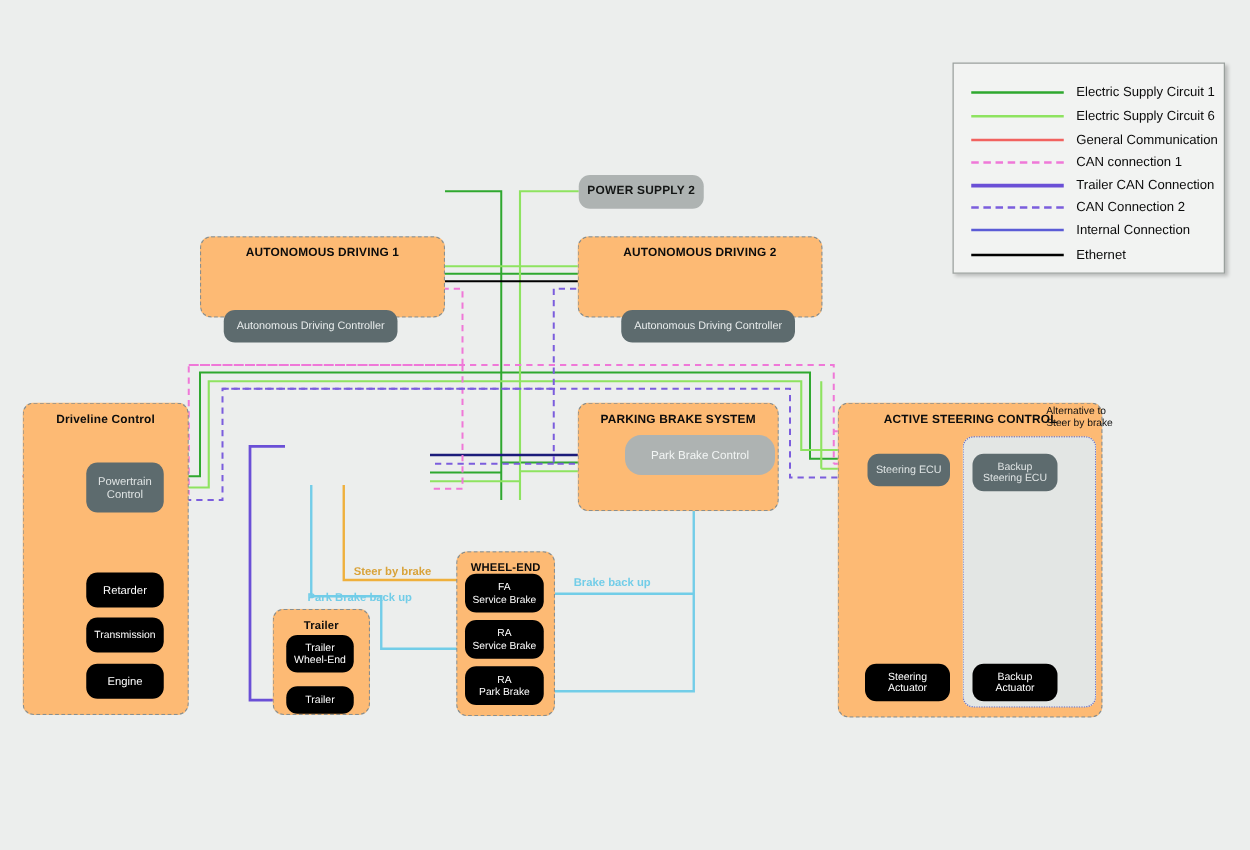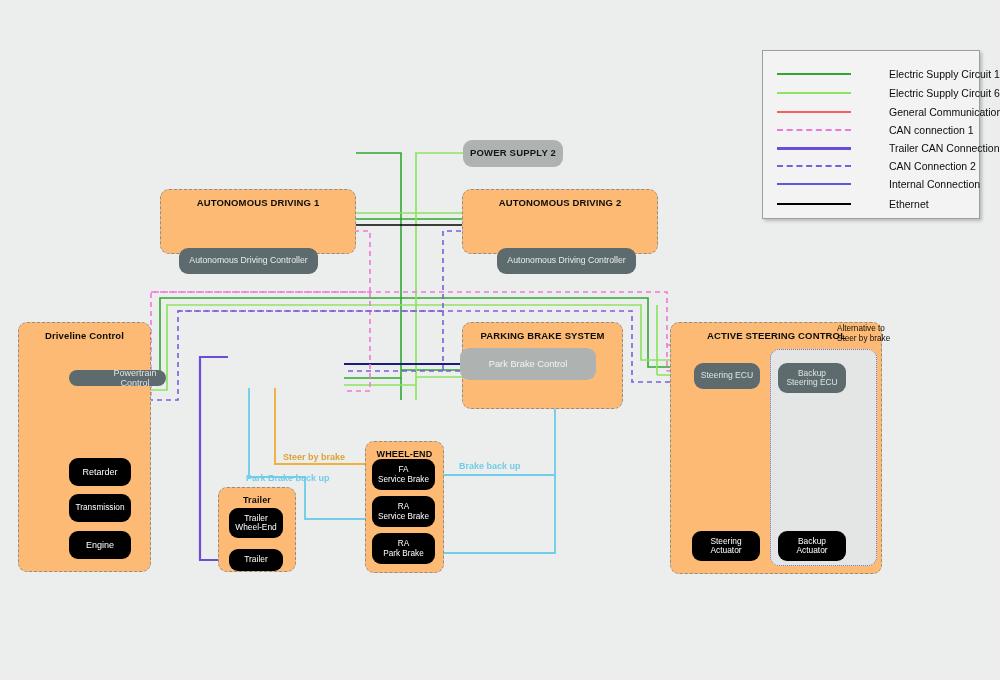--- a/index.html
+++ b/index.html
@@ -19,21 +19,21 @@
   .n-slate{background:#5d6b6e;color:#e9eded;font-size:8.7px;margin-top:36px;}
   .n-slate2{background:#5d6b6e;color:#dfe4e4;font-size:9px;}
   .n-gray2{background:#aeb3b2;color:#f2f5f4;font-size:9.3px;}
   .n-black{background:#000;color:#fff;font-size:9px;}
 
   .wlabel{position:absolute;font-size:9px;font-weight:bold;white-space:nowrap;}
   .note{position:absolute;font-size:8.2px;color:#111;line-height:1.22;white-space:nowrap;}
 
   #legend{position:absolute;left:762px;top:50px;width:216px;height:167px;
     background:#f2f3f2;border:1.4px solid #9aa09d;box-shadow:2px 2px 3px rgba(0,0,0,.22);}
-  .lrow{position:absolute;left:14px;right:8px;height:18px;display:flex;align-items:center;gap:28px;}
+  .lrow{position:absolute;left:14px;right:8px;height:18px;display:flex;align-items:center;}
   .lswatch{width:74px;height:0;flex:0 0 74px;margin-right:10px;}
   .ltext{font-size:10.5px;color:#0b0b0b;white-space:nowrap;}
 </style>
 </head>
 <body>
 
 <div id="root">
 
   <svg id="wires" viewBox="0 0 1000 680">
     <g fill="none" stroke-linecap="butt" stroke-linejoin="miter">
@@ -119,39 +119,39 @@
   <div class="grp" style="left:462px;top:189px;width:194px;height:63px;">
     <div class="grp-title">AUTONOMOUS DRIVING 2</div>
   </div>
   <div class="node n-slate" style="left:497px;top:212px;width:139px;height:26px;">
     <span>Autonomous  Driving Controller</span>
   </div>
 
   <div class="grp" style="left:18px;top:322px;width:131px;height:248px;">
     <div class="grp-title">Driveline Control</div>
   </div>
-  <div class="node n-slate2 mline" style="left:69px;top:370px;width:62px;height:16px;padding-left:35px;">
+  <div class="node n-slate2 mline" style="left:69px;top:370px;width:62px;height:40px;">
     <span style="white-space:pre-line;">Powertrain
 Control</span>
   </div>
   <div class="node n-black" style="left:69px;top:458px;width:62px;height:28px;">
     <span>Retarder</span>
   </div>
   <div class="node n-black" style="left:69px;top:494px;width:62px;height:28px;">
     <span style="font-size:8.3px;">Transmission</span>
   </div>
   <div class="node n-black" style="left:69px;top:531px;width:62px;height:28px;">
     <span>Engine</span>
   </div>
 
 
   <div class="grp" style="left:462px;top:322px;width:159px;height:85px;">
     <div class="grp-title">PARKING BRAKE SYSTEM</div>
   </div>
-  <div class="node n-gray2" style="left:460px;top:348px;width:136px;height:32px;">
+  <div class="node n-gray2" style="left:500px;top:348px;width:120px;height:32px;border-radius:13px;">
     <span>Park Brake Control</span>
   </div>
 
   <div class="grp" style="left:218px;top:487px;width:76px;height:83px;">
     <div class="grp-title small">Trailer</div>
   </div>
   <div class="node n-black" style="left:229px;top:508px;width:54px;height:30px;">
     <span style="white-space:pre-line;font-size:8.4px;">Trailer
 Wheel-End</span>
   </div>

